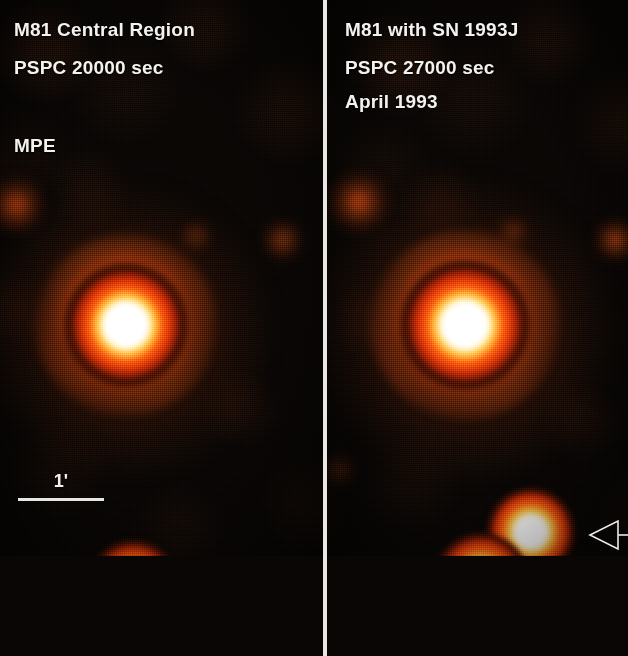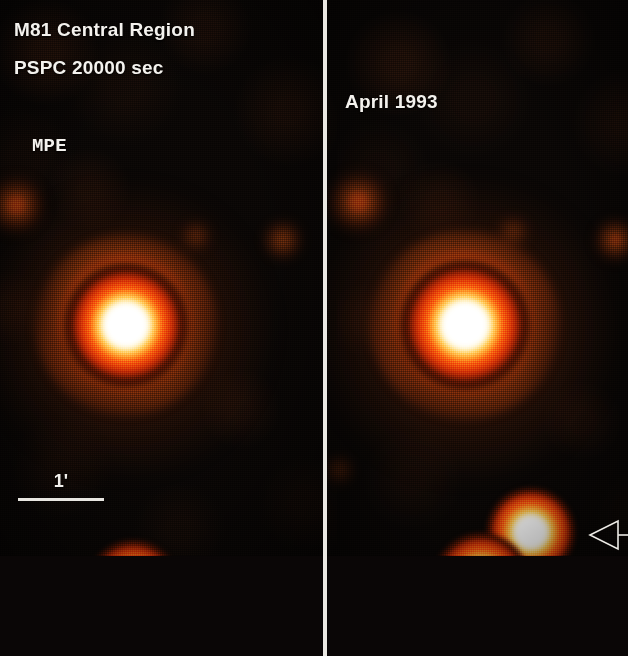--- a/index.html
+++ b/index.html
@@ -139,21 +139,21 @@
       <div class="src nucleus" style="left:126px;top:325px;width:128px;height:128px;"></div>
 
       <div class="src point" style="left:133px;top:586px;width:102px;height:96px;"></div>
 
       <div class="dither"></div>
       <div class="vig"></div>
     </div>
 
     <div class="caption" style="left:14px;top:19px;">M81   Central Region</div>
     <div class="caption" style="left:14px;top:57px;text-align:center;">PSPC  20000 sec</div>
-    <div class="caption" style="left:32px;top:135px;font-family:Liberation Mono, monospace;">MPE</div>
+    <div class="caption" style="left:14px;top:135px;">MPE</div>
 
     <div id="scalebar">
       <div class="sb-label">1'</div>
       <div class="sb-line"></div>
     </div>
   </div>
 
   <div class="panel" id="panel-right">
     <div class="panel-sky">
       <div class="noise" style="background-position:30px 12px;"></div>
@@ -169,20 +169,22 @@
       <div class="src nucleus" style="left:138px;top:325px;width:134px;height:134px;"></div>
 
       <div class="src point" style="left:204px;top:532px;width:96px;height:92px;"></div>
 
       <div class="src point" style="left:154px;top:581px;width:106px;height:100px;"></div>
 
       <div class="dither"></div>
       <div class="vig"></div>
     </div>
 
+    <div class="caption" style="left:18px;top:19px;">M81 with SN 1993J</div>
+    <div class="caption" style="left:18px;top:57px;">PSPC  27000 sec</div>
     <div class="caption" style="left:18px;top:91px;">April 1993</div>
   </div>
 
   <div class="divider"></div>
 
   <div id="sn-arrow">
     <svg width="40" height="34" viewBox="0 0 40 34">
       <polygon points="2,17 30,3 30,31" fill="none" stroke="#eceae5" stroke-width="1.6"></polygon>
       <line x1="30" y1="17" x2="40" y2="17" stroke="#eceae5" stroke-width="1.6"></line>
     </svg>

